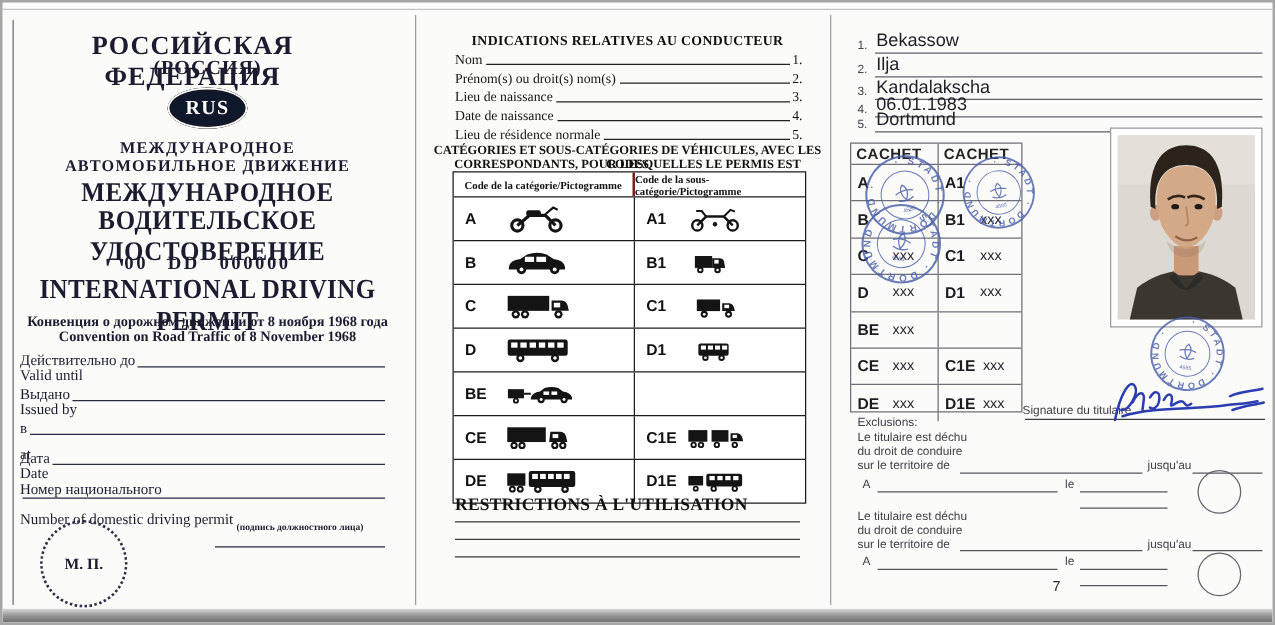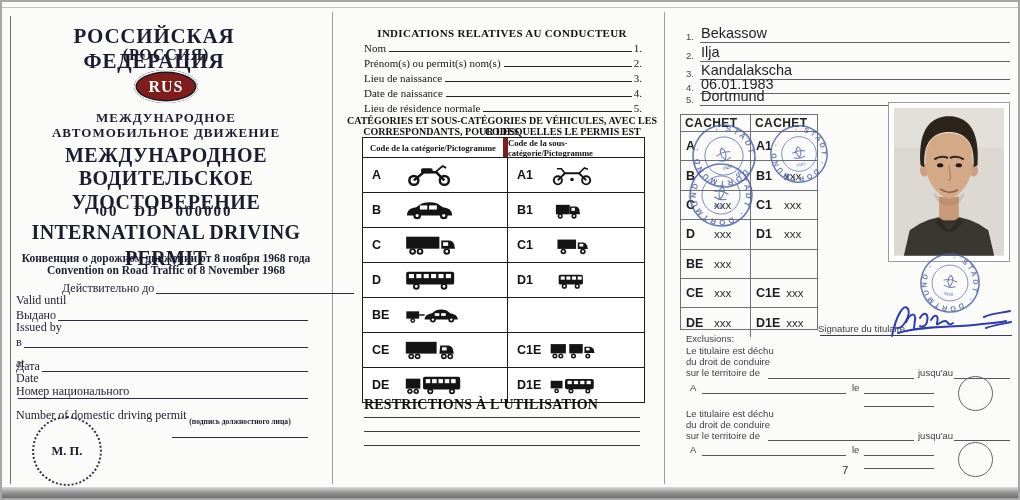--- a/index.html
+++ b/index.html
@@ -25,21 +25,21 @@
   
   .mfield{position:absolute;left:362px;width:278px;display:flex;align-items:flex-end;}
   .mfield .lab{font:11px "Liberation Serif",serif;color:#141414;white-space:nowrap;}
   .mfield .ln{flex:1;border-bottom:1px solid #222;height:2px;margin:0 2px 2px 3px;}
   .mfield .num{font:11px "Liberation Serif",serif;color:#141414;}
   
   .mtable{position:absolute;left:360px;top:135px;width:283px;border:1.2px solid #1d1d1d;
           box-sizing:border-box;background:#fff;}
   .mhead{display:flex;height:19px;border-bottom:1px solid #1d1d1d;}
   .mhead div{font:bold 8.6px "Liberation Serif",serif;color:#111;display:flex;align-items:center;justify-content:center;}
-  .mhc1{width:145px;border-right:5px solid #7f1d1d;box-sizing:border-box;}
+  .mhc1{width:145px;border-right:2px solid #7f1d1d;box-sizing:border-box;}
   .mhc2{flex:1;}
   .mrow{display:flex;height:34px;border-bottom:1px solid #1d1d1d;}
   .mrow:last-child{border-bottom:none;}
   .mcell{display:flex;align-items:center;box-sizing:border-box;}
   .mc1{width:145px;border-right:1px solid #1d1d1d;padding-left:9px;}
   .mc2{flex:1;padding-left:9px;}
   .mcode{font:bold 12.5px "Liberation Sans",sans-serif;color:#111;width:26px;flex:none;}
   .vic{margin-left:6px;}
   
   .rline{position:absolute;left:362px;width:276px;border-top:1.4px solid #3a3a3a;height:0;}
@@ -79,39 +79,39 @@
 <div class="scan">
   <div class="topln"></div>
   <div class="edgeL"></div>
   <div class="vdiv" style="left:330px;"></div>
   <div class="vdiv" style="left:662px;"></div>
 
   <section>
     <div class="abs ser b ctr ink" style="left:2px;width:300px;top:22px;font-size:21px;letter-spacing:.8px;">РОССИЙСКАЯ ФЕДЕРАЦИЯ</div>
     <div class="abs ser b ctr ink" style="left:14px;width:300px;top:44px;font-size:16px;letter-spacing:.8px;">(РОССИЯ)</div>
 
-    <div class="abs" style="left:132px;top:68px;width:64px;height:33px;background:#7f1d1d;border-radius:50%;
+    <div class="abs" style="left:132px;top:68px;width:64px;height:33px;background:#0f172a;border-radius:50%;
          box-shadow:inset 0 0 0 1.5px #fff, inset 0 0 0 3px #181828;display:flex;align-items:center;justify-content:center;">
       <span class="ser b" style="color:#fff;font-size:16px;letter-spacing:1px;">RUS</span>
     </div>
 
     <div class="abs ser b ctr ink" style="left:14px;width:300px;top:108px;font-size:13px;letter-spacing:1px;">МЕЖДУНАРОДНОЕ</div>
     <div class="abs ser b ctr ink" style="left:14px;width:300px;top:123px;font-size:13px;letter-spacing:1px;">АВТОМОБИЛЬНОЕ ДВИЖЕНИЕ</div>
 
     <div class="abs ser b ctr ink" style="left:14px;width:300px;top:141px;font-size:20px;letter-spacing:.5px;transform:scaleY(1.08);">МЕЖДУНАРОДНОЕ</div>
     <div class="abs ser b ctr ink" style="left:14px;width:300px;top:165px;font-size:20px;letter-spacing:.5px;transform:scaleY(1.08);">ВОДИТЕЛЬСКОЕ УДОСТОВЕРЕНИЕ</div>
 
     <div class="abs ser b ctr ink" style="left:14px;width:300px;top:201px;font-size:15px;letter-spacing:2px;word-spacing:10px;">00 DD 000000</div>
 
     <div class="abs ser b ctr ink" style="left:14px;width:300px;top:220px;font-size:20px;letter-spacing:.3px;transform:scaleY(1.1);">INTERNATIONAL DRIVING PERMIT</div>
 
     <div class="abs ser b ctr ink" style="left:10px;width:308px;top:250px;font-size:11.5px;">Конвенция о дорожном движении от 8 ноября 1968 года</div>
     <div class="abs ser b ctr ink" style="left:10px;width:308px;top:262px;font-size:11.5px;">Convention on Road Traffic of 8 November 1968</div>
 
-    <div class="cfield" style="top:279px;margin-left:46px;">
+    <div class="cfield" style="top:279px;">
       <span class="lab">Действительно до</span>
         <span class="ln"></span>
     </div>
     <div class="csub" style="top:291px;">Valid until</div>
 
     <div class="cfield" style="top:306px;">
       <span class="lab">Выдано</span>
         <span class="ln"></span>
     </div>
     <div class="csub" style="top:318px;">Issued by</div>
@@ -143,21 +143,21 @@
 
   <section>
     <div class="abs ser b ctr" style="left:345px;width:310px;top:25px;font-size:11px;color:#111;letter-spacing:.3px;">INDICATIONS RELATIVES AU CONDUCTEUR</div>
 
     <div class="mfield" style="top:40px;">
       <span class="lab">Nom</span>
         <span class="ln"></span>
         <span class="num">1.</span>
     </div>
     <div class="mfield" style="top:55px;">
-      <span class="lab">Prénom(s) ou permit(s) nom(s)</span>
+      <span class="lab">Prénom(s) ou droit(s) nom(s)</span>
         <span class="ln"></span>
         <span class="num">2.</span>
     </div>
     <div class="mfield" style="top:70px;">
       <span class="lab">Lieu de naissance</span>
         <span class="ln"></span>
         <span class="num">3.</span>
     </div>
     <div class="mfield" style="top:85px;">
       <span class="lab">Date de naissance</span>

